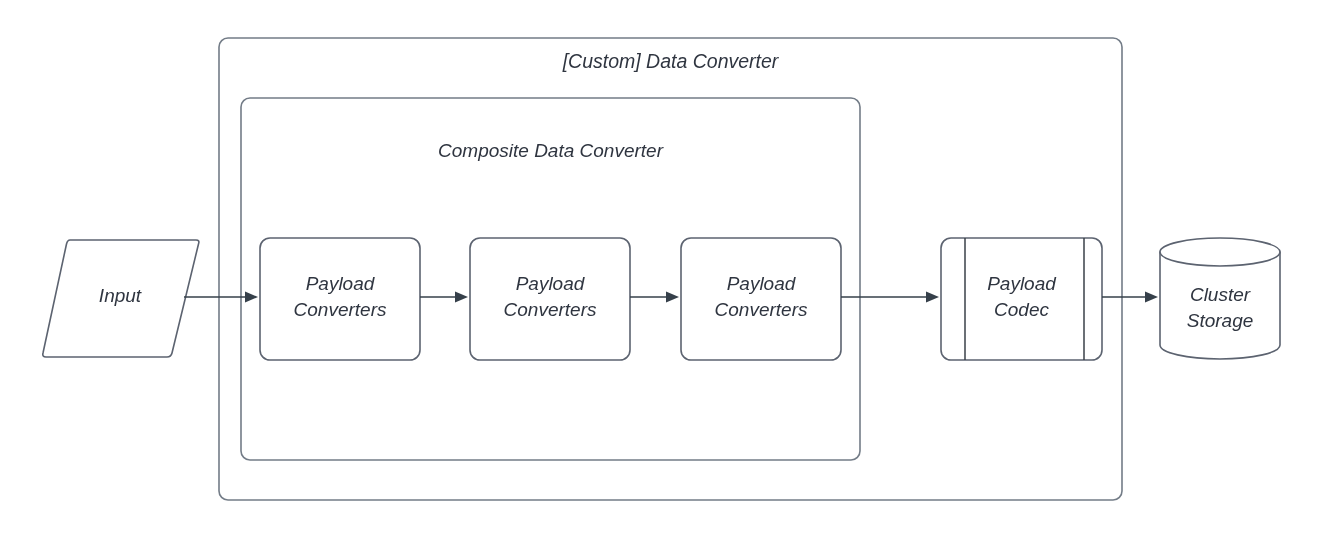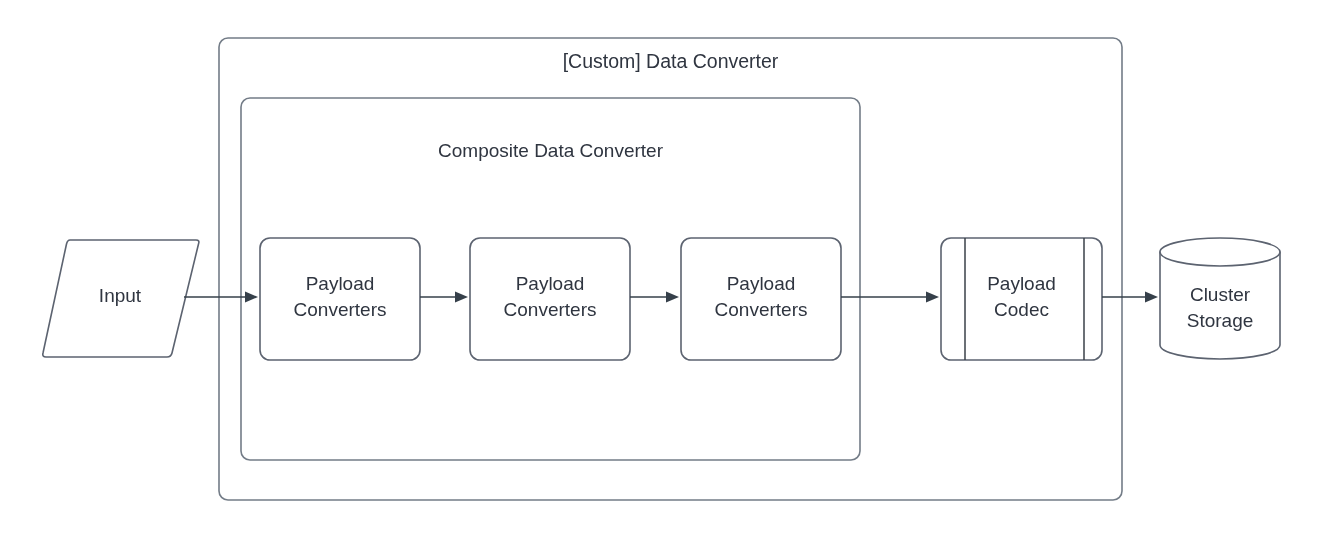--- a/index.html
+++ b/index.html
@@ -10,20 +10,21 @@
   body {
     width: 1320px;
     height: 540px;
     font-family: "Liberation Sans", sans-serif;
     overflow: hidden;
   }
   #diagram-root {
     position: relative;
     width: 1320px;
     height: 540px;
+    font-style: italic;
   }
   svg#diagram-svg {
     display: block;
     width: 1320px;
     height: 540px;
   }
   .shape-stroke {
     fill: #ffffff;
     stroke: #5c6370;
     stroke-width: 1.6;

